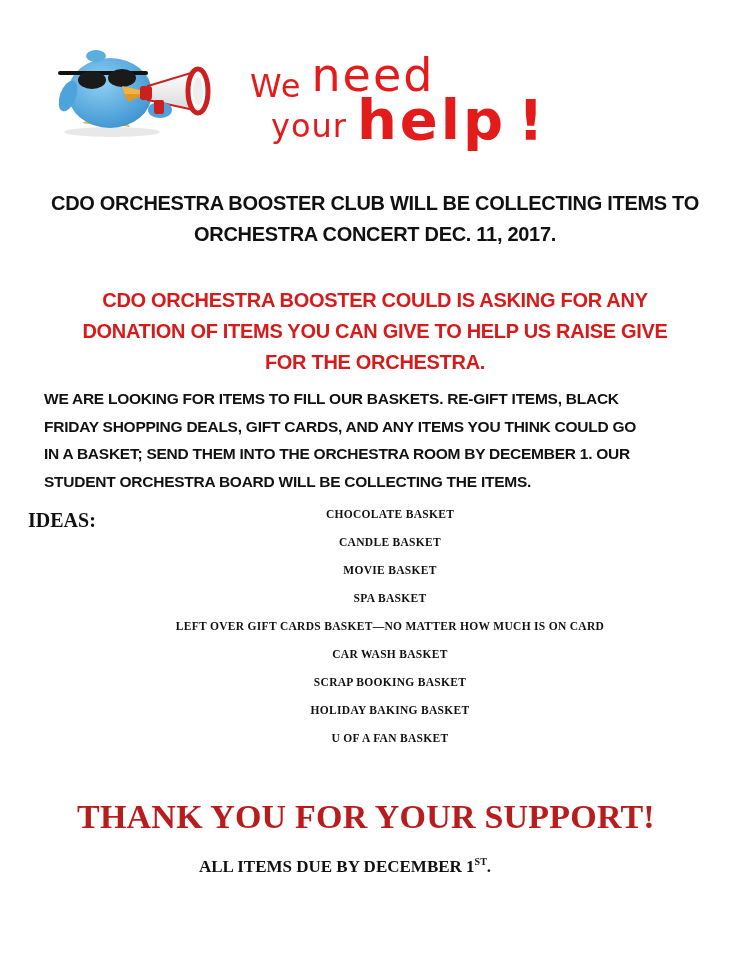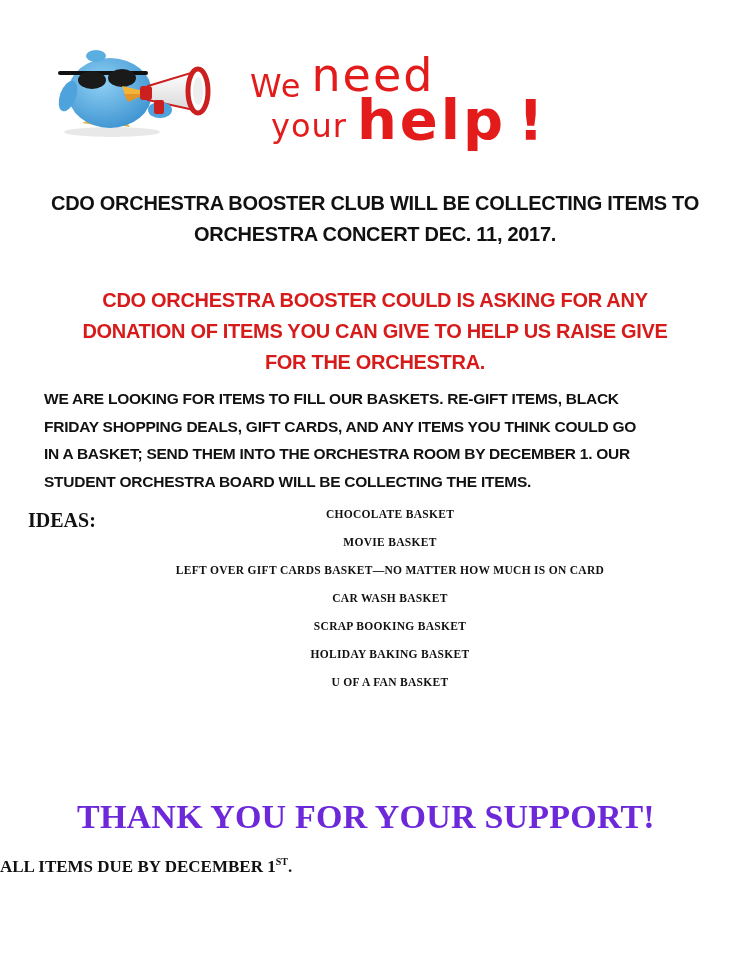--- a/index.html
+++ b/index.html
@@ -18,22 +18,22 @@
 
   .block { position: absolute; left: 36px; width: 678px; text-align: center; font-family: "Liberation Sans", sans-serif; font-weight: bold; }
   .intro { top: 188px; font-size: 20px; line-height: 31px; color: #111; letter-spacing: -0.3px; }
   .ask { top: 285px; font-size: 20px; line-height: 31px; color: #d71b1b; letter-spacing: -0.3px; }
   .details { position: absolute; left: 44px; top: 385px; width: 680px; font-size: 15.5px; line-height: 27.6px; font-weight: bold; letter-spacing: -0.25px; color: #111; }
 
   .ideas-label { position: absolute; left: 28px; top: 509px; font-family: "Liberation Serif", serif; font-weight: bold; font-size: 20px; color: #111; }
   .ideas-list { position: absolute; left: 150px; top: 490px; width: 450px; margin: 15px; padding: 0; list-style: none; text-align: center; font-family: "Liberation Serif", serif; font-weight: bold; font-size: 11.5px; color: #111; }
   .ideas-list li { height: 28px; line-height: 18px; letter-spacing: 0.3px; }
 
-  .thanks { position: absolute; left: 0; width: 732px; top: 798px; text-align: center; font-family: "Liberation Serif", serif; font-weight: bold; font-size: 34px; color: #6d28d9; letter-spacing: 0.2px; }
-  .due { position: absolute; left: 0; width: 690px; top: 856px; text-align: left; font-family: "Liberation Serif", serif; font-weight: bold; font-size: 17px; color: #111; }
+  .thanks { position: absolute; left: 0; width: 732px; top: 798px; text-align: center; font-family: "Liberation Serif", serif; font-weight: bold; font-size: 34px; color: #b91c1c; letter-spacing: 0.2px; }
+  .due { position: absolute; left: 0; width: 690px; top: 856px; text-align: center; font-family: "Liberation Serif", serif; font-weight: bold; font-size: 17px; color: #111; }
   .due sup { font-size: 10px; vertical-align: 7px; }
 </style>
 </head>
 <body>
 
 <div class="banner">
   <svg class="bird" viewBox="0 0 190 100" xmlns="http://www.w3.org/2000/svg">
     <defs>
       <radialGradient id="bodyG" cx="0.4" cy="0.35" r="0.7">
         <stop offset="0" stop-color="#8fd0f5"></stop>
@@ -86,21 +86,23 @@
 <div class="details">
   <div>WE ARE LOOKING FOR ITEMS TO FILL OUR BASKETS.  RE-GIFT ITEMS, BLACK</div>
   <div>FRIDAY SHOPPING DEALS, GIFT CARDS, AND ANY ITEMS YOU THINK COULD GO</div>
   <div>IN A BASKET; SEND THEM INTO THE ORCHESTRA ROOM BY DECEMBER 1.  OUR</div>
   <div>STUDENT ORCHESTRA BOARD WILL BE COLLECTING THE ITEMS.</div>
 </div>
 
 <div class="ideas-label">IDEAS:</div>
 <ul class="ideas-list">
   <li>CHOCOLATE BASKET</li>
+  <li>CANDLE BASKET</li>
   <li>MOVIE BASKET</li>
+  <li>SPA BASKET</li>
   <li>LEFT OVER GIFT CARDS BASKET—NO MATTER HOW MUCH IS ON CARD</li>
   <li>CAR WASH BASKET</li>
   <li>SCRAP BOOKING BASKET</li>
   <li>HOLIDAY BAKING BASKET</li>
   <li>U OF A FAN BASKET</li>
 </ul>
 
 <div class="thanks">THANK YOU FOR YOUR SUPPORT!</div>
 <div class="due"><span>ALL ITEMS DUE BY DECEMBER 1</span><sup>ST</sup><span>.</span></div>
 

